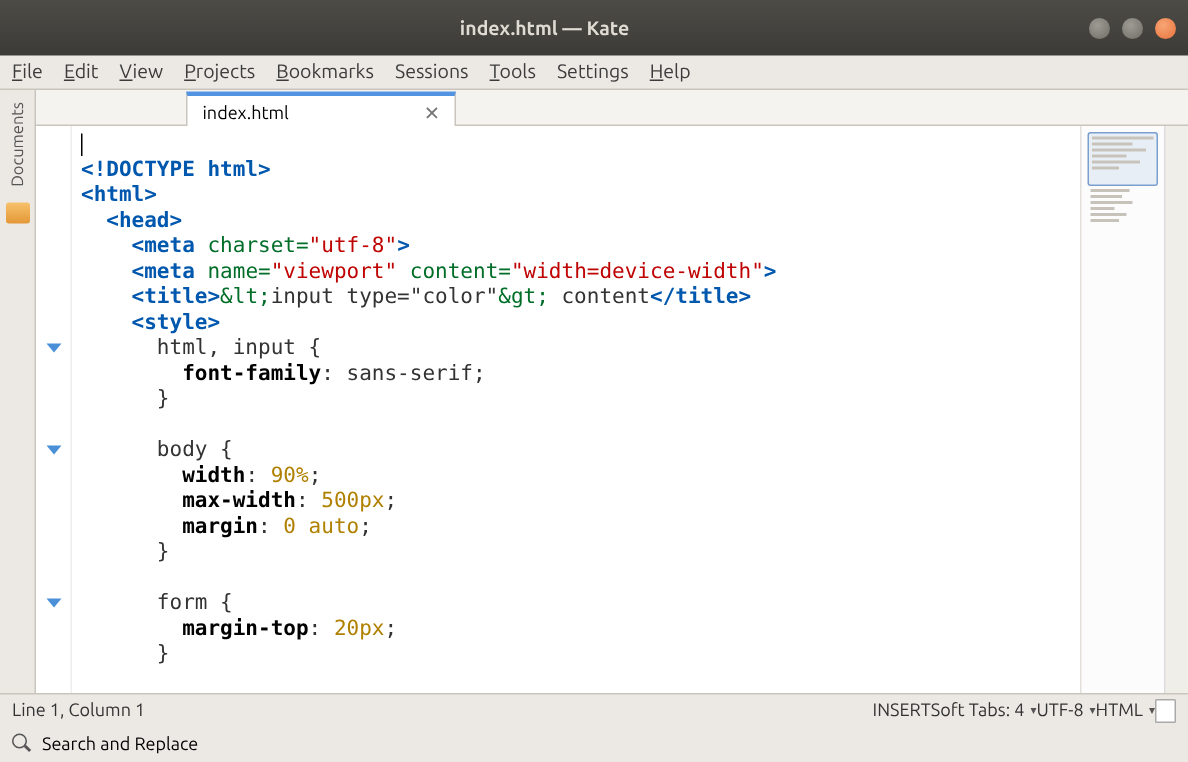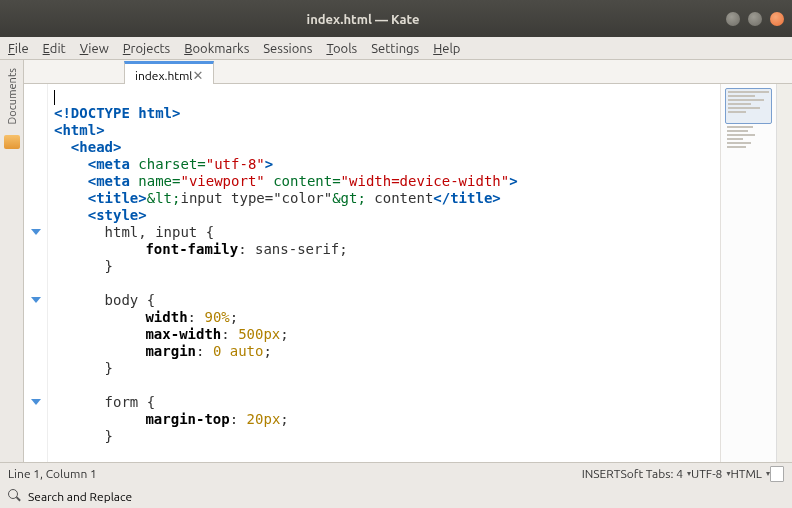--- a/index.html
+++ b/index.html
@@ -78,20 +78,21 @@
   }
   .tab-spacer { width: 100px; }
   .tab {
     border-top: 3px solid #5294e2;
     border-right: 1px solid #c9c5bd;
     border-left: 1px solid #c9c5bd;
     background: #fff;
     padding: 2px 10px 0 10px;
     display: flex;
     align-items: center;
+    gap: 90px;
     font-size: 12px;
     position: relative;
     top: 1px;
   }
   .tab .close-tab { color: #777; font-size: 13px; }
   .editor-body {
     flex: 1;
     display: flex;
     min-height: 0;
   }
@@ -132,21 +133,21 @@
     background: rgba(122,159,207,0.15);
     height: 36px;
     border-radius: 2px;
   }
   .minimap .mm-line { height: 2px; margin: 2px 2px; background: #c7c3bb; }
   .scrollbar { width: 16px; background: #f0eee9; border-left: 1px solid #ddd;}
   .dt { color: #0057ae; font-weight: bold; }
   .id { color: #0057ae; font-weight: bold;}
   .str { color: #bf0303; }
   .attr { color: #006e28; }
-  .prop { color: #000; font-weight: bold; margin-left: 24px;}
+  .prop { color: #000; font-weight: bold;}
   .num { color: #b08000; }
   .ent { color: #006e28; }
   .doctype { color:#0057ae; font-weight:bold;}
   .statusbar {
     background: #ece9e5;
     border-top: 1px solid #c9c5bd;
     display: flex;
     align-items: center;
     font-size: 12px;
     color: #333;

